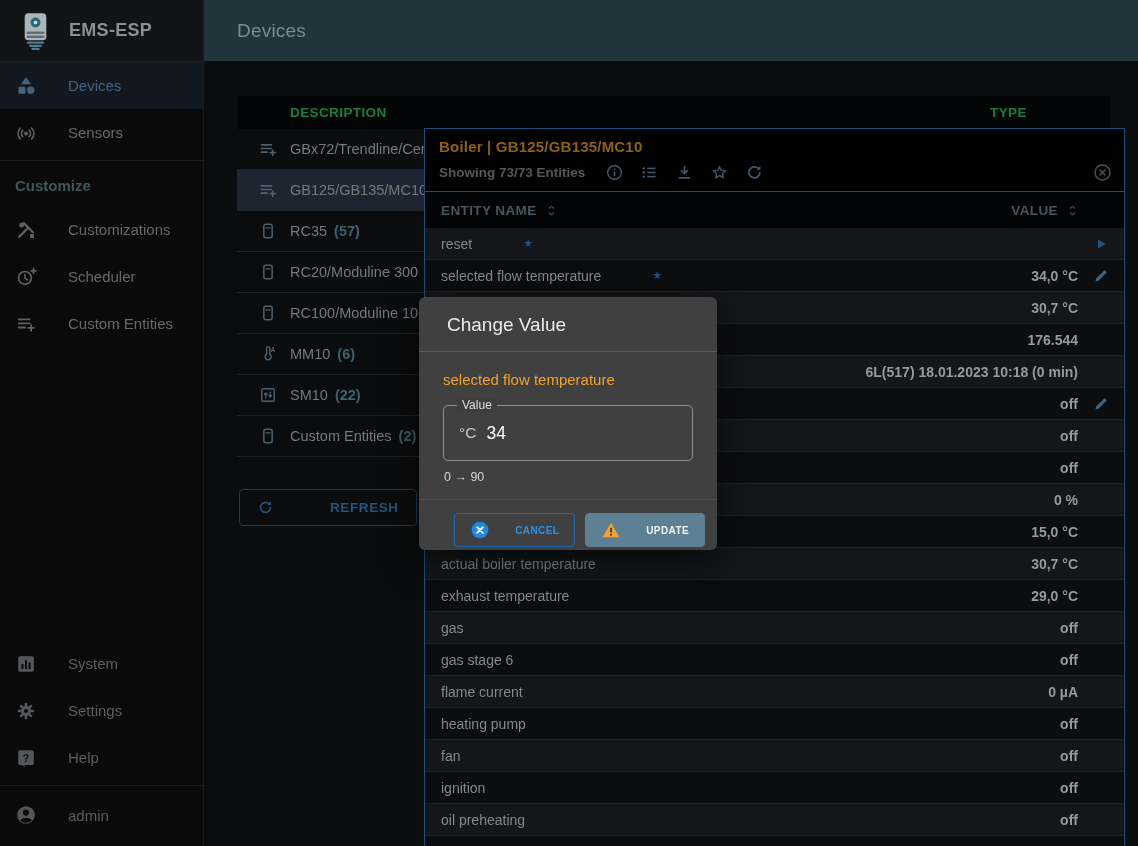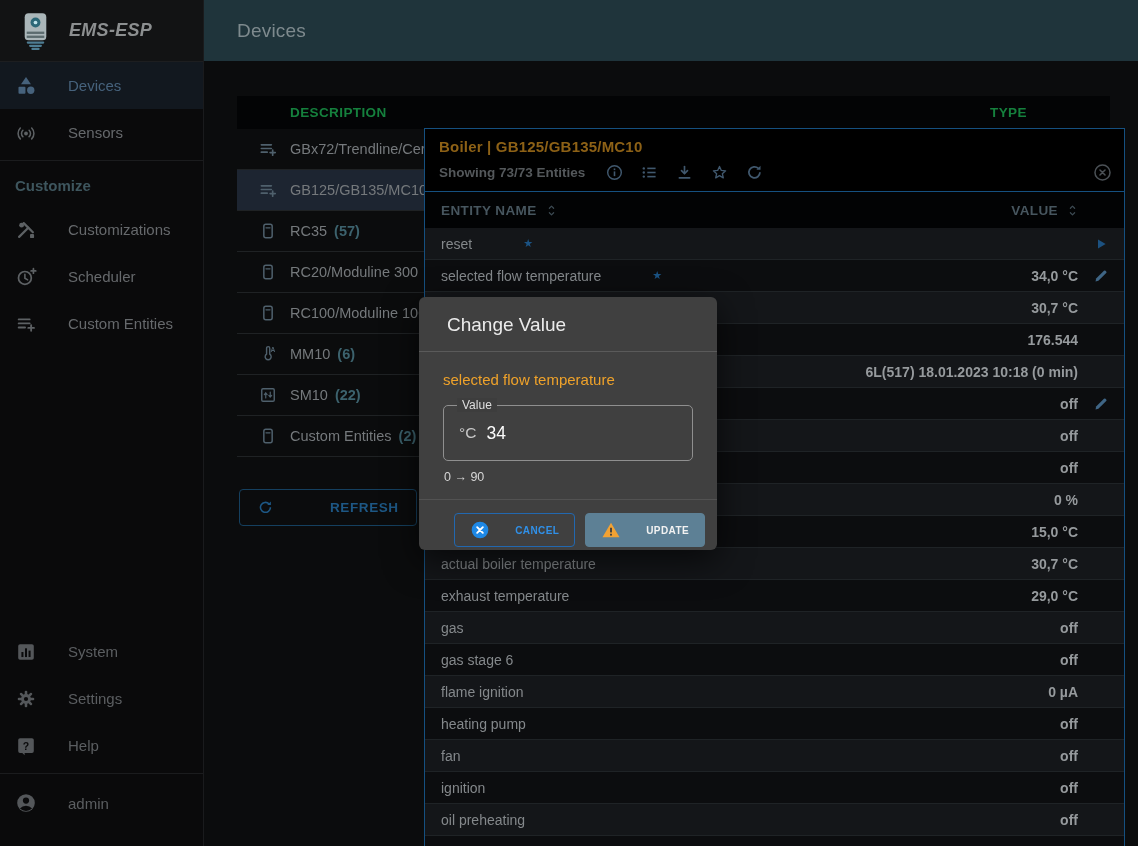--- a/index.html
+++ b/index.html
@@ -2,30 +2,30 @@
 <html><head>
 <meta charset="utf-8">
 <style>
   html,body{margin:0;padding:0;background:#000;}
   #app{position:relative;width:1138px;height:846px;background:#0b0c0d;overflow:hidden;
        font-family:"Liberation Sans",sans-serif;-webkit-font-smoothing:antialiased;}
   
   #sidebar{position:absolute;left:0;top:0;width:203px;height:846px;background:#0a0a0b;border-right:1px solid #1a1b1d;}
   #logo-bar{position:absolute;left:0;top:0;width:203px;height:61px;background:#121314;border-bottom:1px solid #1d1e20;display:flex;align-items:center;}
   #logo-bar .logo{width:37px;height:42px;margin-left:17px;}
-  #logo-bar .app-title{margin-left:15px;font-size:18px;font-weight:bold;color:#8c8f90;letter-spacing:.3px;font-style:italic;}
+  #logo-bar .app-title{margin-left:15px;font-size:18px;font-weight:bold;color:#8c8f90;letter-spacing:.3px;}
   .nav-item{height:47px;display:flex;align-items:center;cursor:pointer;}
   .nav-item .nicon{width:22px;height:22px;margin-left:15px;color:#5d6164;flex:none;}
   .nav-item .nlabel{margin-left:31px;font-size:15px;font-weight:500;color:#66696c;}
   .nav-item.selected{background:#12181f;}
   .nav-item.selected .nicon,.nav-item.selected .nlabel{color:#46627c;}
   #nav-top{position:absolute;top:62px;left:0;width:203px;}
   .nav-divider{height:1px;background:#1b1c1e;margin:4px 0;}
   .section-label{margin:16px 0 12px 15px;font-size:15px;font-weight:bold;color:#3e565e;}
-  #nav-bottom{position:absolute;bottom:12px;left:0;width:203px;padding-bottom:6px;}
+  #nav-bottom{position:absolute;bottom:0;left:0;width:203px;padding-bottom:6px;}
   #nav-bottom .nav-item .nlabel{color:#5b5e61;}
   #nav-bottom .nav-item .nicon{color:#54575a;}
   .user-item{height:50px;}
   
   #topbar{position:absolute;left:204px;top:0;width:934px;height:61px;background:#1f343b;display:flex;align-items:center;}
   #topbar .tb-title{margin-left:33px;font-size:19px;font-weight:500;color:#7e8a8e;letter-spacing:.2px;}
   
   #device-table{position:absolute;left:237px;top:96px;width:873px;}
   #dt-head{height:33px;background:#030405;display:flex;align-items:center;position:relative;}
   .dt-col{font-size:13.5px;font-weight:bold;color:#15803d;letter-spacing:.4px;}
@@ -531,21 +531,21 @@
         </div>
         <div class="erow">
           <span class="ename">
             <span>gas stage 6</span>
           </span>
           <span class="eval">off</span>
           <span class="eact"></span>
         </div>
         <div class="erow">
           <span class="ename">
-            <span>flame ignition</span>
+            <span>flame current</span>
           </span>
           <span class="eval">0 µA</span>
           <span class="eact"></span>
         </div>
         <div class="erow">
           <span class="ename">
             <span>heating pump</span>
           </span>
           <span class="eval">off</span>
           <span class="eact"></span>

